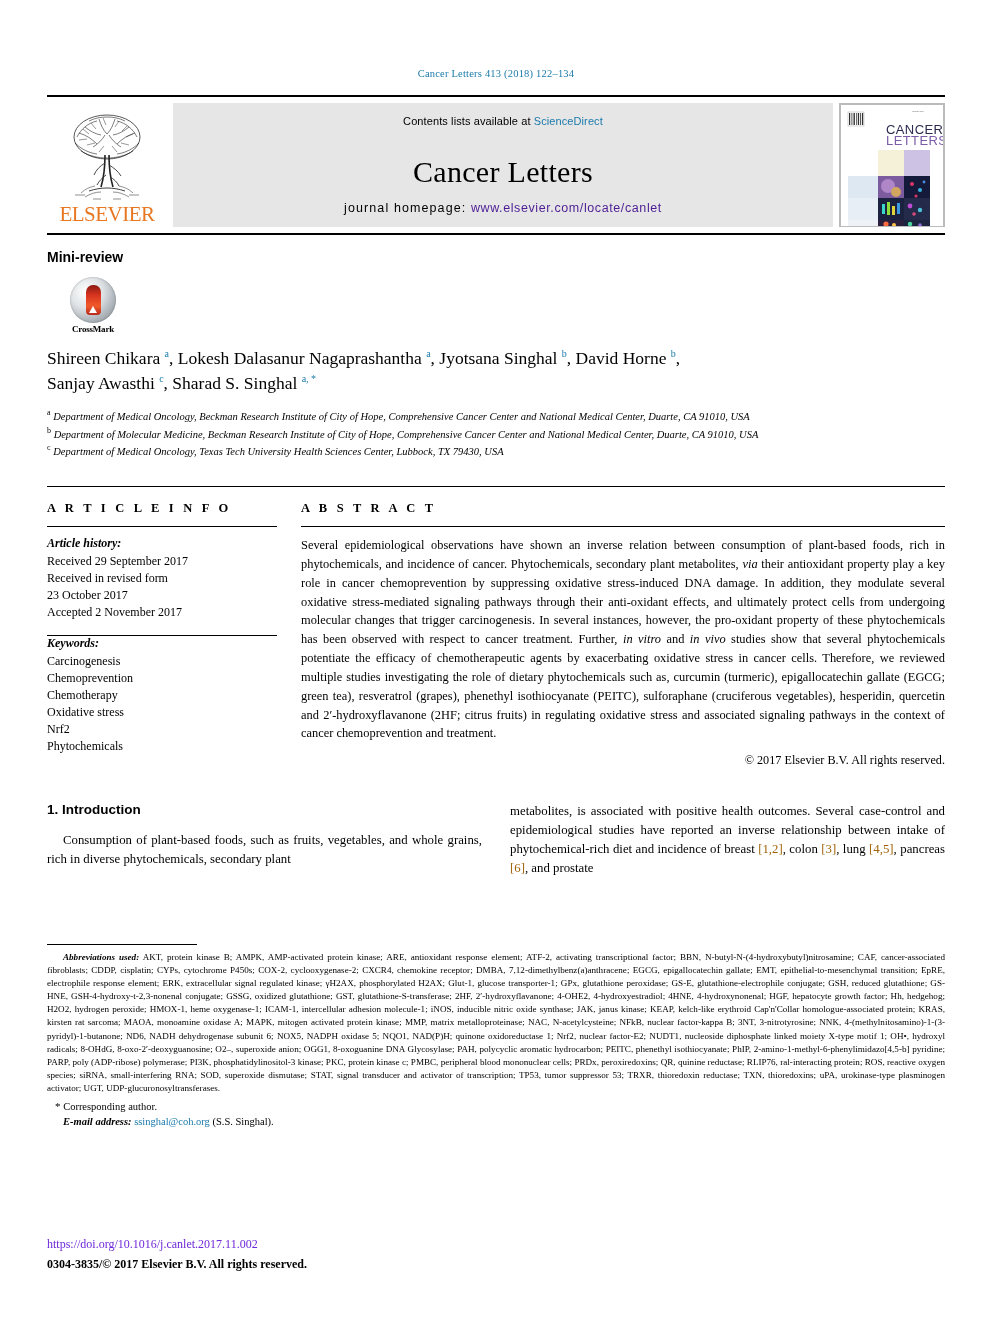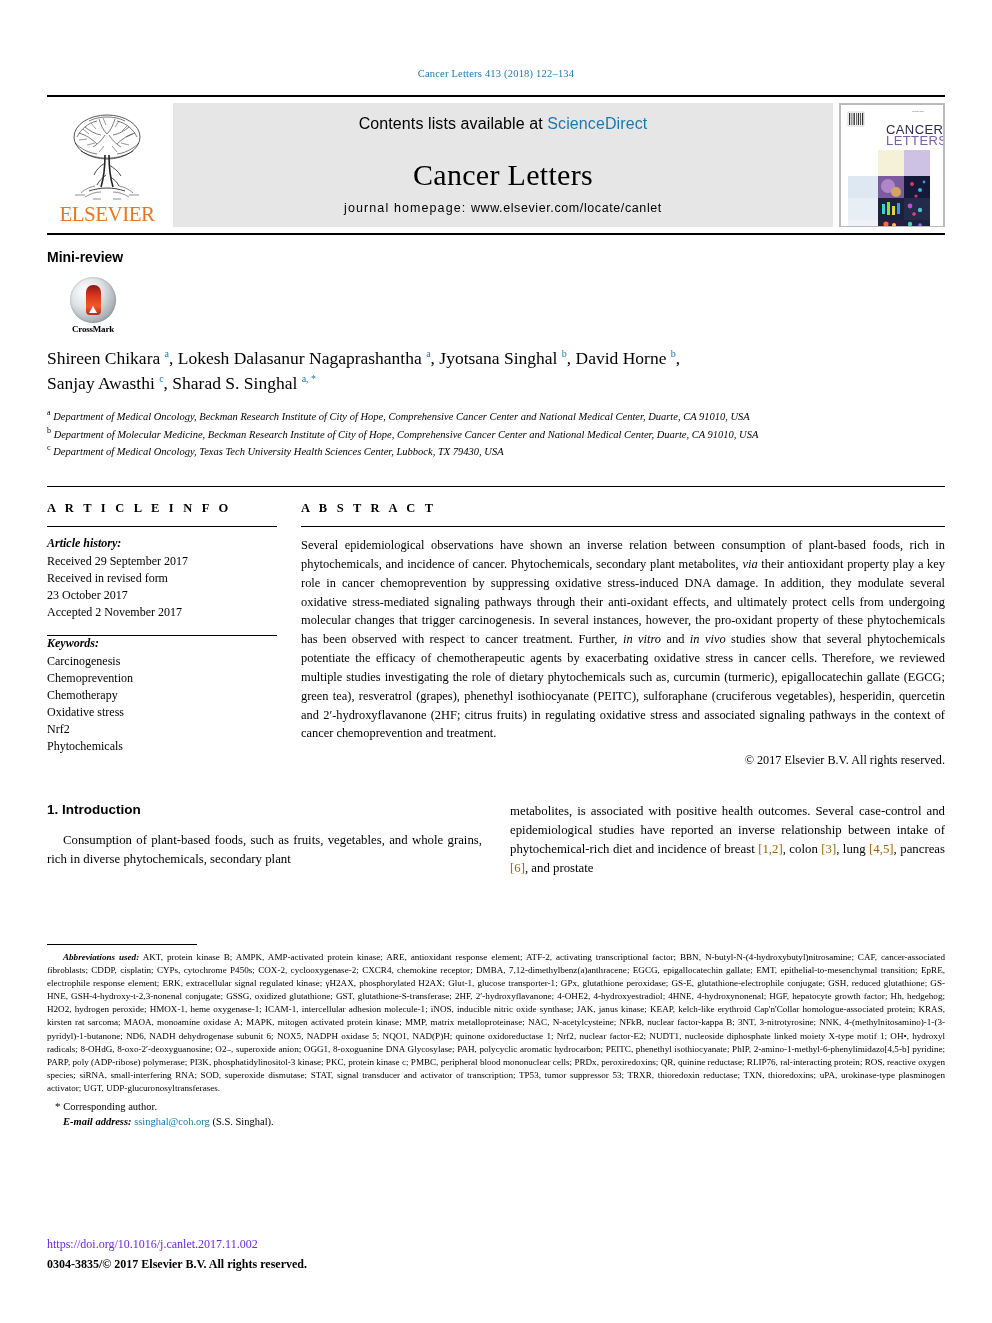--- a/index.html
+++ b/index.html
@@ -67,38 +67,38 @@
     background: #e6e6e6;
     margin: 0 6px 0 6px;
     display: flex;
     flex-direction: column;
     align-items: center;
     justify-content: space-between;
     padding: 12px 0 12px 0;
     box-sizing: border-box;
   }
   .sd-line {
-    font-size: 16px;
+    font-size: 11px;
     font-family: "Liberation Sans", sans-serif;
     color: #000;
     letter-spacing: .1px;
   }
   .sd-link { color: #1a7aab; }
   .journal-name {
     font-family: "Liberation Serif", serif;
     font-size: 30px;
     letter-spacing: .3px;
     margin-top: 15px;
   }
   .homepage-line {
     font-size: 12.5px;
     font-family: "Liberation Sans", sans-serif;
     letter-spacing: 1.1px;
   }
-  .homepage-link { color: #000000; letter-spacing: .6px; }
+  .homepage-link { color: #4c1d95; letter-spacing: .6px; }
   .cover-thumb {
     flex: 0 0 104px;
     width: 104px;
     border: 1px solid #bbb;
     background: #3b82f6;
     position: relative;
     overflow: hidden;
   }
   .cover-inner { position: absolute; inset: 0; }
 

